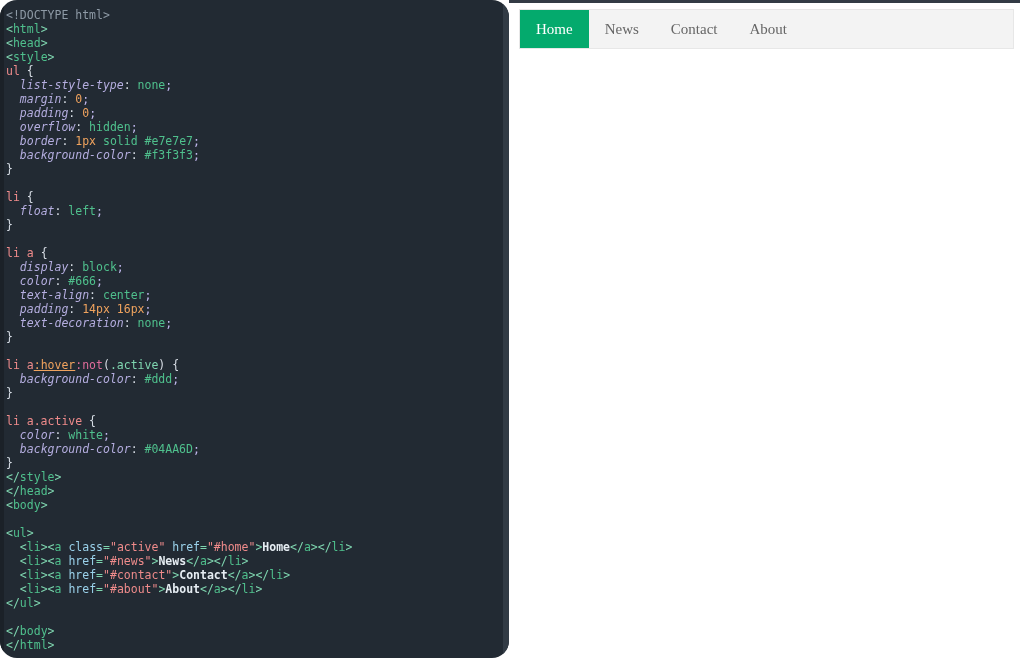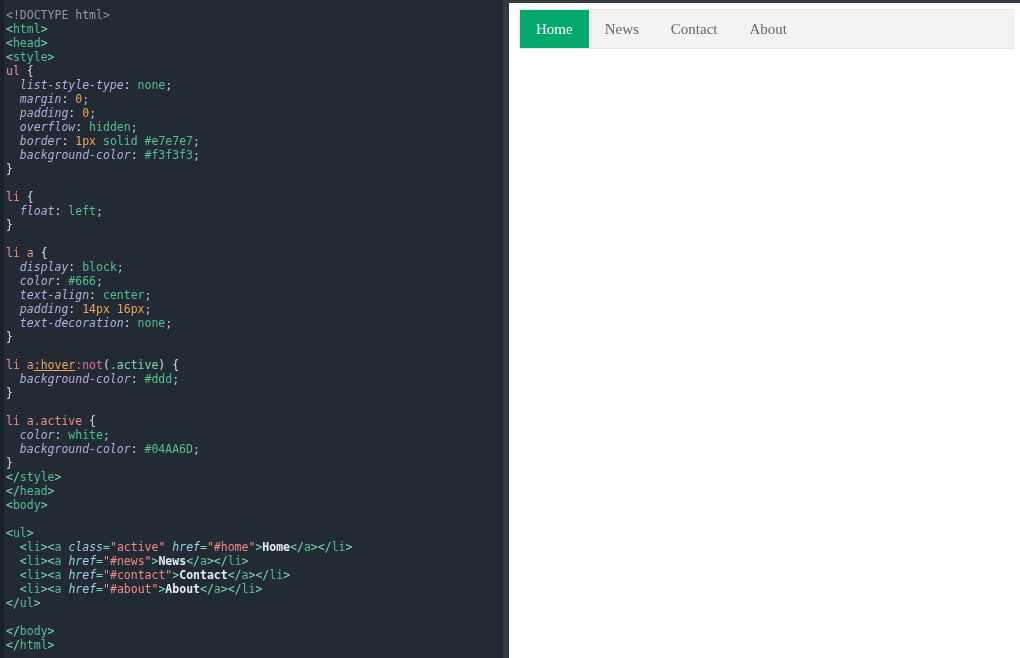--- a/index.html
+++ b/index.html
@@ -23,20 +23,21 @@
   }
 
   
   .editor-pane {
     position: relative;
     width: 509px;
     height: 658px;
     background: #222a33;
     overflow: hidden;
     flex: 0 0 509px;
+    border-radius: 17px;
   }
   .editor-gutter-edge {
     position: absolute;
     left: 0;
     top: 0;
     width: 4px;
     height: 658px;
     background: #1b2128;
   }
   .editor-right-edge {
@@ -59,21 +60,21 @@
     letter-spacing: 0px;
   }
   .code .line {
     height: 14px;
     white-space: pre;
   }
   
   .t-doctype  { color: #8e9aa6; }
   .t-punc     { color: #7fd6b0; }       
   .t-tag      { color: #4fc08d; margin-top: 32px; }       
-  .t-attr     { color: #9ad1ea; font-style: italic; }       
+  .t-attr     { color: #9ad1ea; }       
   .t-str      { color: #ef8b8b; }       
   .t-text     { color: #e6edf3; font-weight: bold; } 
   .t-sel      { color: #ef8b8b; }       
   .t-pseudo   { color: #f0a35e; text-decoration: underline; }       
   .t-pseudofn { color: #e06c9a; }       
   .t-class    { color: #7fd6b0; }       
   .t-brace    { color: #d8dee6; }       
   .t-prop     { color: #b5aee0; font-style: italic; }       
   .t-val      { color: #4fc08d; }       
   .t-num      { color: #f0a35e; }       

